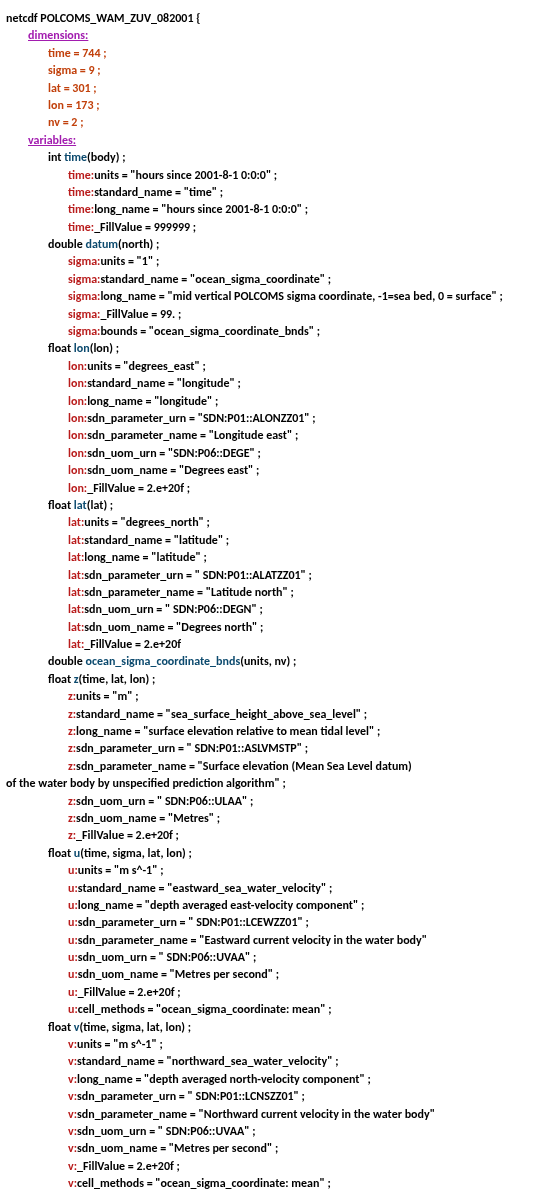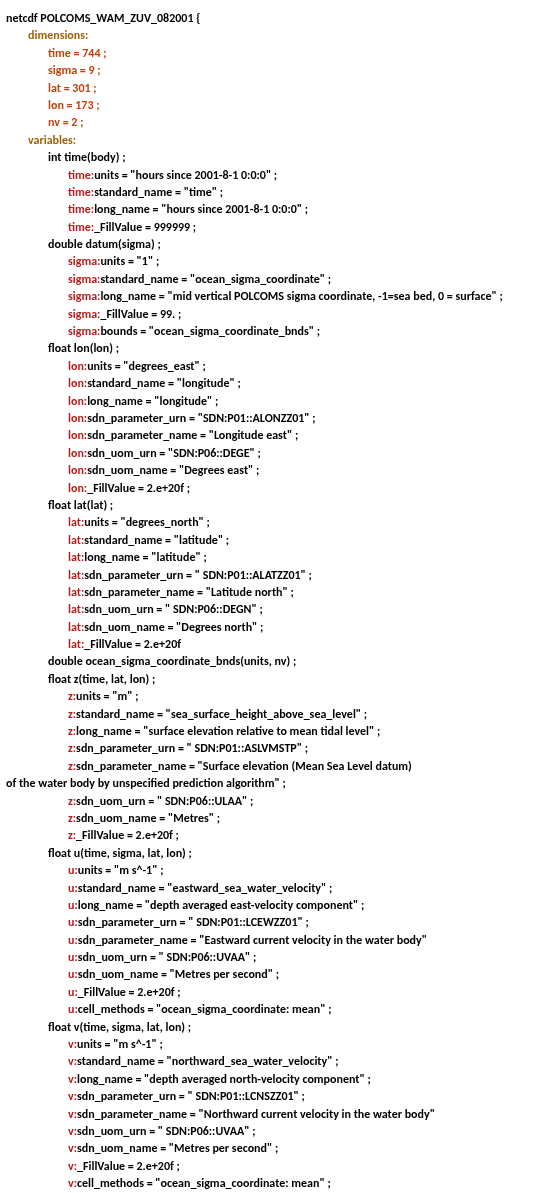--- a/index.html
+++ b/index.html
@@ -14,23 +14,23 @@
     color: #000000;
     width: 550px;
     padding: 10px 6px 20px 6px;
     box-sizing: border-box;
     font-weight: 600;
   }
   .line { white-space: pre; }
   .i1 { padding-left: 22px; }
   .i2 { padding-left: 42px; }
   .i3 { padding-left: 62px; }
-  .kw   { color: #a16207; }  
+  .kw   { color: #a21caf; text-decoration: underline; }  
   .dim  { color: #c2410c; }  
-  .var  { color: #000000; }  
+  .var  { color: #0c4a6e; }  
   .attr { color: #b91c1c; }  
   .plain{ color: #000000; }
 </style>
 </head>
 <body>
 
 <div class="line plain">netcdf POLCOMS_WAM_ZUV_082001 {</div>
 
 <div class="line i1"><span class="kw">dimensions:</span></div>
 <div class="line i2"><span class="dim">time = 744 ;</span></div>
@@ -40,21 +40,21 @@
 <div class="line i2"><span class="dim">nv = 2 ;</span></div>
 
 <div class="line i1"><span class="kw">variables:</span></div>
 
 <div class="line i2"><span class="plain">int </span><span class="var">time</span><span class="plain">(body) ;</span></div>
 <div class="line i3"><span class="attr">time:</span><span class="plain">units = "hours since 2001-8-1 0:0:0" ;</span></div>
 <div class="line i3"><span class="attr">time:</span><span class="plain">standard_name = "time" ;</span></div>
 <div class="line i3"><span class="attr">time:</span><span class="plain">long_name = "hours since 2001-8-1 0:0:0" ;</span></div>
 <div class="line i3"><span class="attr">time:</span><span class="plain">_FillValue = 999999 ;</span></div>
 
-<div class="line i2"><span class="plain">double </span><span class="var">datum</span><span class="plain">(sigma) ;</span></div>
+<div class="line i2"><span class="plain">double </span><span class="var">datum</span><span class="plain">(north) ;</span></div>
 <div class="line i3"><span class="attr">sigma:</span><span class="plain">units = "1" ;</span></div>
 <div class="line i3"><span class="attr">sigma:</span><span class="plain">standard_name = "ocean_sigma_coordinate" ;</span></div>
 <div class="line i3"><span class="attr">sigma:</span><span class="plain">long_name = "mid vertical POLCOMS sigma coordinate, -1=sea bed, 0 = surface" ;</span></div>
 <div class="line i3"><span class="attr">sigma:</span><span class="plain">_FillValue = 99. ;</span></div>
 <div class="line i3"><span class="attr">sigma:</span><span class="plain">bounds = "ocean_sigma_coordinate_bnds" ;</span></div>
 
 <div class="line i2"><span class="plain">float </span><span class="var">lon</span><span class="plain">(lon) ;</span></div>
 <div class="line i3"><span class="attr">lon:</span><span class="plain">units = "degrees_east" ;</span></div>
 <div class="line i3"><span class="attr">lon:</span><span class="plain">standard_name = "longitude" ;</span></div>
 <div class="line i3"><span class="attr">lon:</span><span class="plain">long_name = "longitude" ;</span></div>

